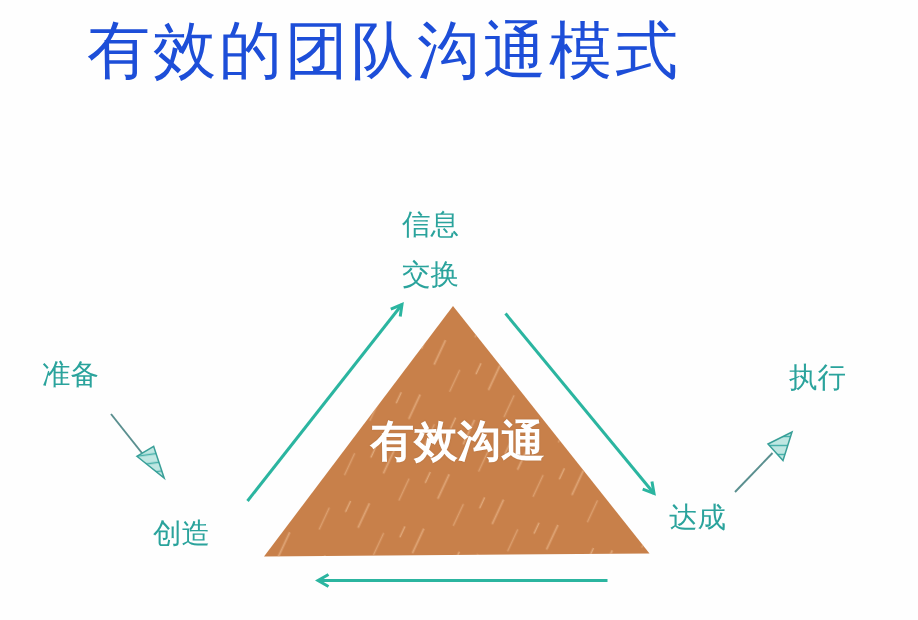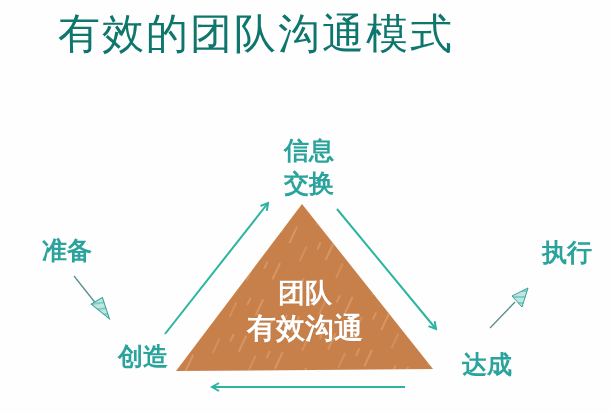--- a/index.html
+++ b/index.html
@@ -7,32 +7,31 @@
       width: 612px; height: 413px;
       background: #fefefe;
       position: relative;
       overflow: hidden;
       font-family: "DejaVu Sans", sans-serif;
     }
     .title {
       position: absolute; left: 0; top: 6px; width: 512px;
       text-align: center;
       font-size: 42px;
-      color: #0f766e;
+      color: #1d4ed8;
       letter-spacing: 2px;
       font-family: "DejaVu Sans", sans-serif;
     }
     .label {
       position: absolute;
       color: #2aa39c;
-      font-size: 25px;
+      font-size: 19px;
       line-height: 33px;
-      text-align: right;
+      text-align: left;
       font-family: "DejaVu Sans", sans-serif;
-      font-weight: bold;
     }
     .center-text {
       position: absolute;
       color: #ffffff;
       font-weight: bold;
       text-align: center;
       font-family: "DejaVu Sans", sans-serif;
       text-shadow: 0 0 1px rgba(120,70,30,0.4);
     }
     svg.diagram { position: absolute; left: 0; top: 0; }
@@ -85,24 +84,23 @@
 
 <div class="label" style="left:268px; top:134px; width:66px;">
   <div>信息</div>
   <div>交换</div>
 </div>
 
 <div class="label" style="left:102px; top:340px; width:66px;">
   <div>创造</div>
 </div>
 
-<div class="label" style="left:446px; top:348px; width:66px;">
+<div class="label" style="left:446px; top:329px; width:66px;">
   <div>达成</div>
 </div>
 
 <div class="label" style="left:526px; top:236px; width:66px;">
   <span>执行</span>
 </div>
 
 <div class="center-text" style="left:230px; top:276px; width:150px;">
-  <div style="font-size:27px; line-height:34px;">团队</div>
   <div style="font-size:29px; line-height:36px;">有效沟通</div>
 </div>
 
 </body></html>

